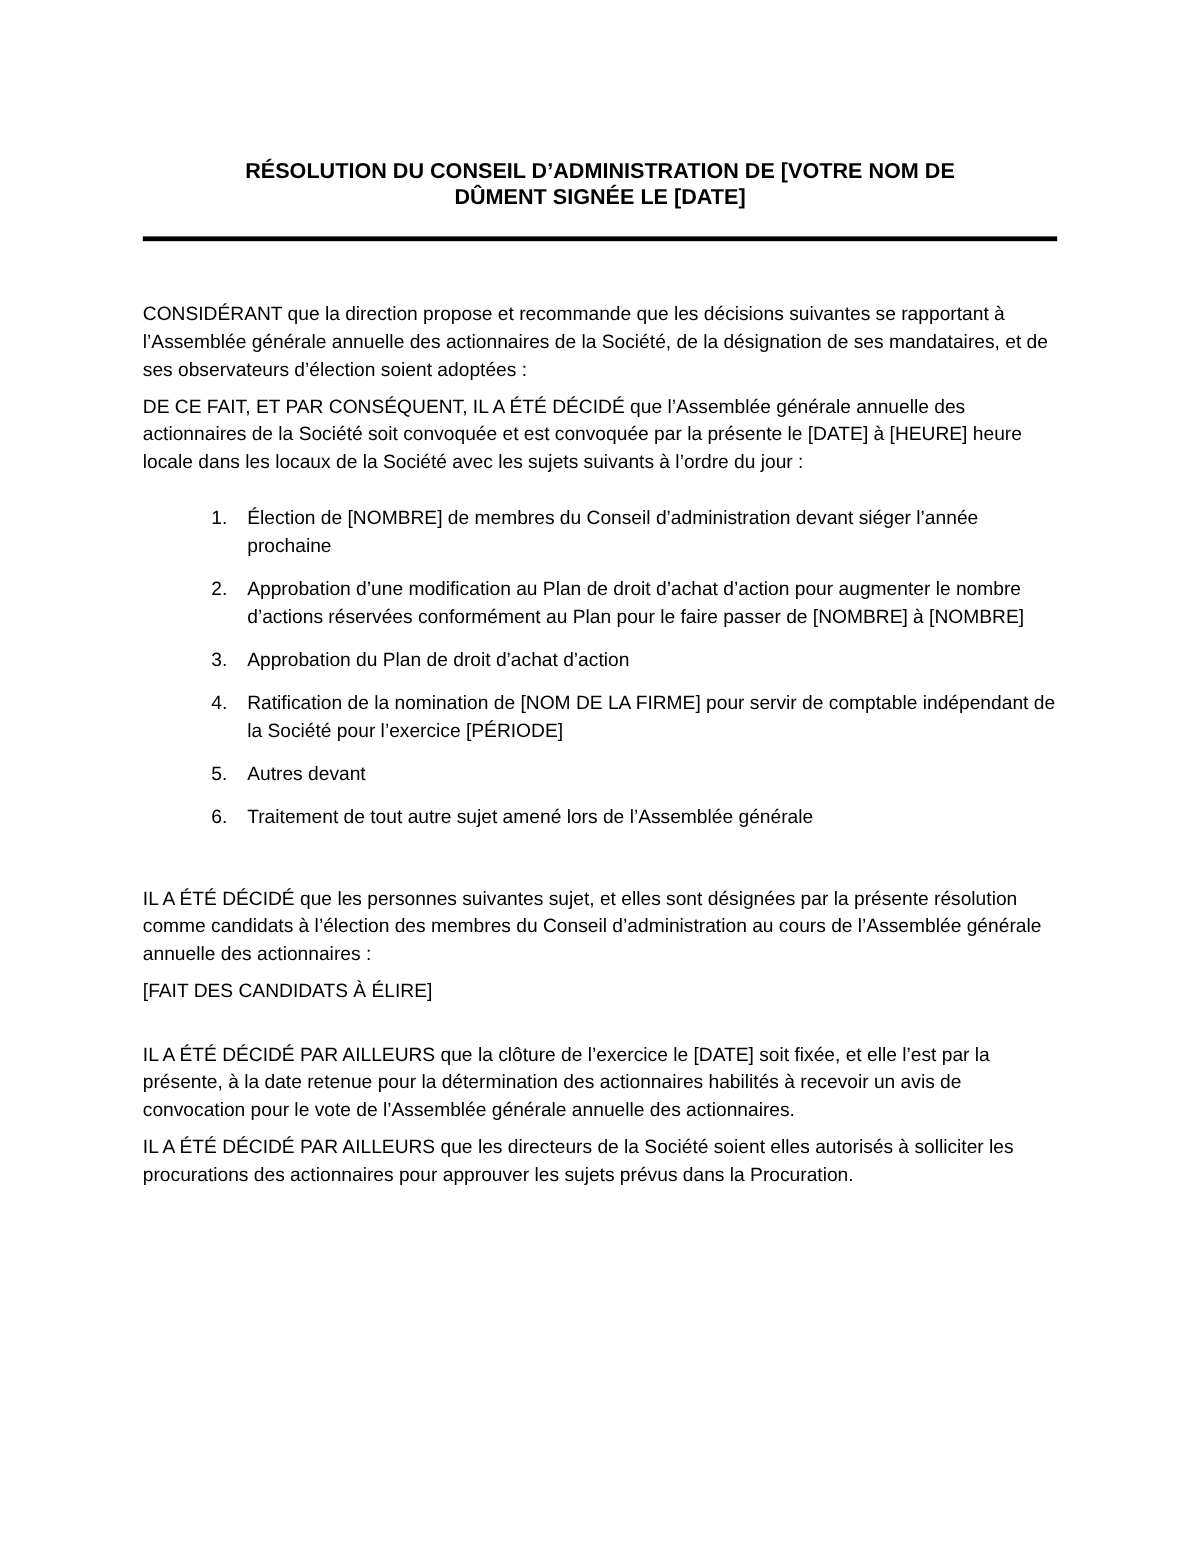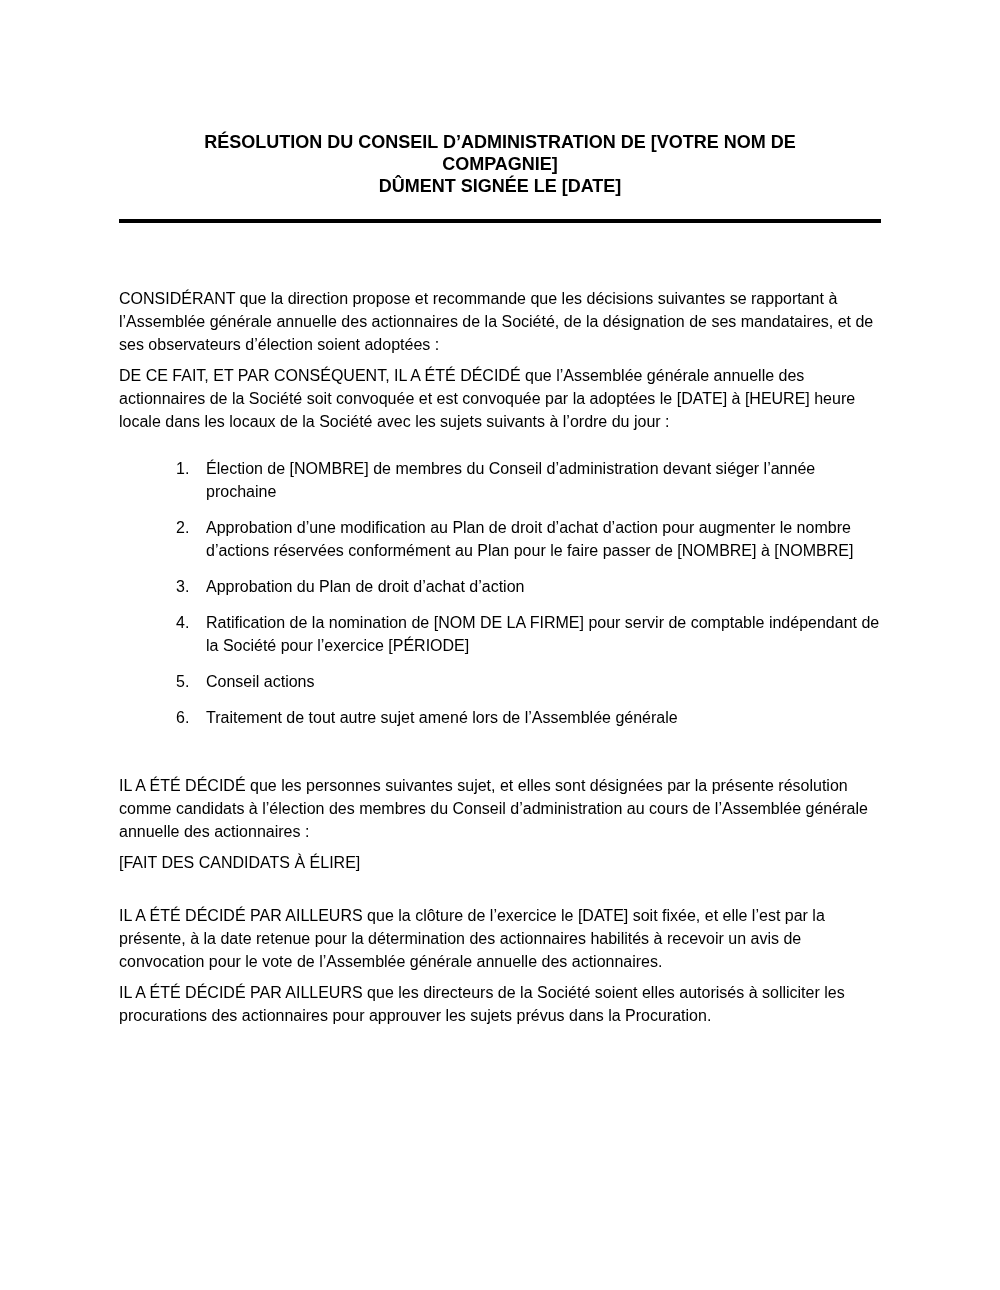--- a/index.html
+++ b/index.html
@@ -28,21 +28,21 @@
     font-weight: bold;
     text-align: center;
   }
   .rule-thick {
     margin: 22px 0 0 0;
     border: none;
     border-top: 4px solid #000000;
     height: 0;
   }
   .body-text {
-    margin-top: 64px;
+    margin-top: 50px;
     font-size: 16px;
     line-height: 23px;
   }
   .doc-paragraph {
     margin: 0 0 8px 0;
   }
   .agenda {
     margin: 24px 0 0 57px;
   }
   .agenda-item {
@@ -84,52 +84,51 @@
   }
 </style>
 </head>
 <body>
 
 <div class="page">
   <div class="content">
 
     <div class="doc-title">
       <div>RÉSOLUTION DU CONSEIL D’ADMINISTRATION DE [VOTRE NOM DE</div>
-      <div>COMPAGNIE]</div>
       <div>DÛMENT SIGNÉE LE [DATE]</div>
     </div>
 
     <hr class="rule-thick">
 
     <div class="body-text">
 
       <p class="doc-paragraph">CONSIDÉRANT que la direction propose et recommande que les décisions suivantes se rapportant à l’Assemblée générale annuelle des actionnaires de la Société, de la désignation de ses mandataires, et de ses observateurs d’élection soient adoptées :</p>
 
-      <p class="doc-paragraph">DE CE FAIT, ET PAR CONSÉQUENT, IL A ÉTÉ DÉCIDÉ que l’Assemblée générale annuelle des actionnaires de la Société soit convoquée et est convoquée par la adoptées le [DATE] à [HEURE] heure locale dans les locaux de la Société avec les sujets suivants à l’ordre du jour :</p>
+      <p class="doc-paragraph">DE CE FAIT, ET PAR CONSÉQUENT, IL A ÉTÉ DÉCIDÉ que l’Assemblée générale annuelle des actionnaires de la Société soit convoquée et est convoquée par la présente le [DATE] à [HEURE] heure locale dans les locaux de la Société avec les sujets suivants à l’ordre du jour :</p>
 
       <div class="agenda">
         <div class="agenda-item">
           <span class="agenda-num">1.</span>
           <span class="agenda-text">Élection de [NOMBRE] de membres du Conseil d’administration devant siéger l’année prochaine</span>
         </div>
         <div class="agenda-item">
           <span class="agenda-num">2.</span>
           <span class="agenda-text">Approbation d’une modification au Plan de droit d’achat d’action pour augmenter le nombre d’actions réservées conformément au Plan pour le faire passer de [NOMBRE] à [NOMBRE]</span>
         </div>
         <div class="agenda-item">
           <span class="agenda-num">3.</span>
           <span class="agenda-text">Approbation du Plan de droit d’achat d’action</span>
         </div>
         <div class="agenda-item">
           <span class="agenda-num">4.</span>
           <span class="agenda-text">Ratification de la nomination de [NOM DE LA FIRME] pour servir de comptable indépendant de la Société pour l’exercice [PÉRIODE]</span>
         </div>
         <div class="agenda-item">
           <span class="agenda-num">5.</span>
-          <span class="agenda-text">Conseil actions</span>
+          <span class="agenda-text">Autres devant</span>
         </div>
         <div class="agenda-item">
           <span class="agenda-num">6.</span>
           <span class="agenda-text">Traitement de tout autre sujet amené lors de l’Assemblée générale</span>
         </div>
       </div>
 
       <p class="doc-paragraph para-after-list">IL A ÉTÉ DÉCIDÉ que les personnes suivantes sujet, et elles sont désignées par la présente résolution comme candidats à l’élection des membres du Conseil d’administration au cours de l’Assemblée générale annuelle des actionnaires :</p>
 
       <p class="doc-paragraph candidates-line">[FAIT DES CANDIDATS À ÉLIRE]</p>

